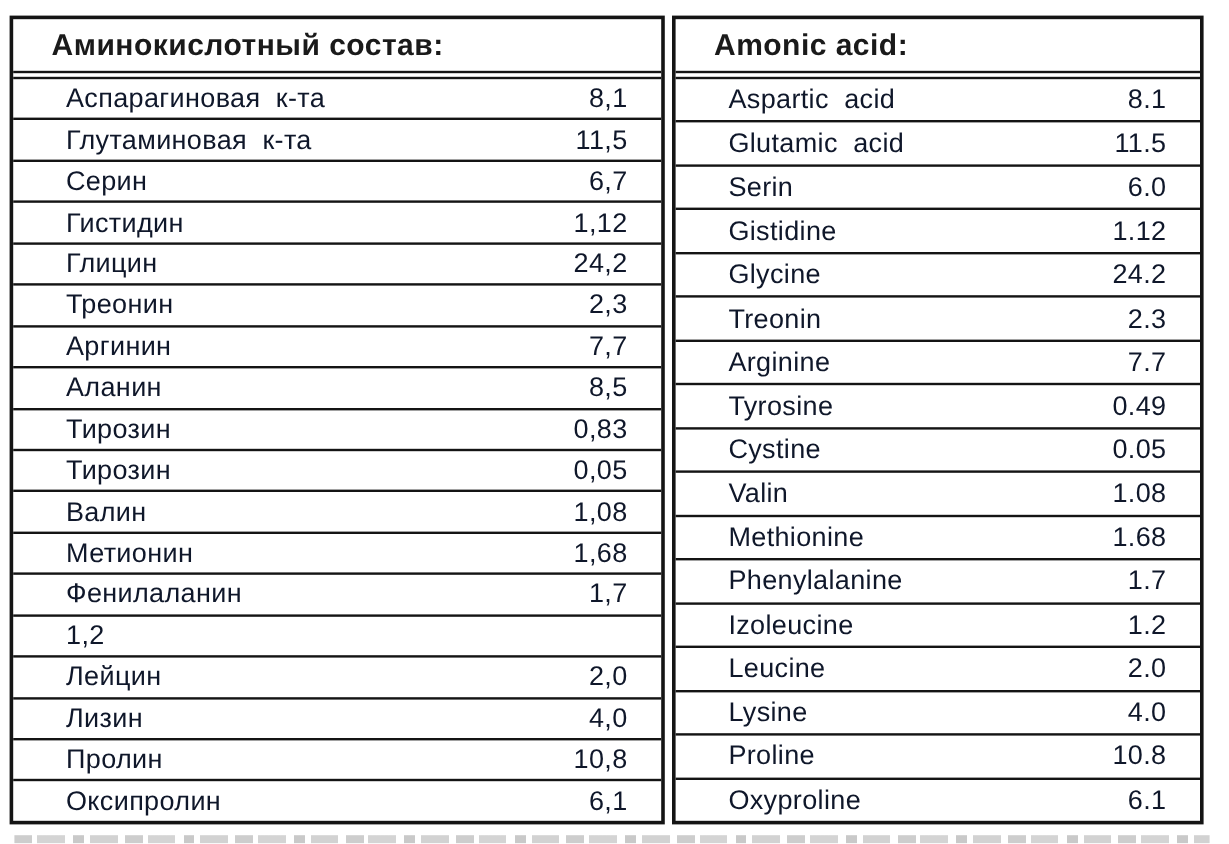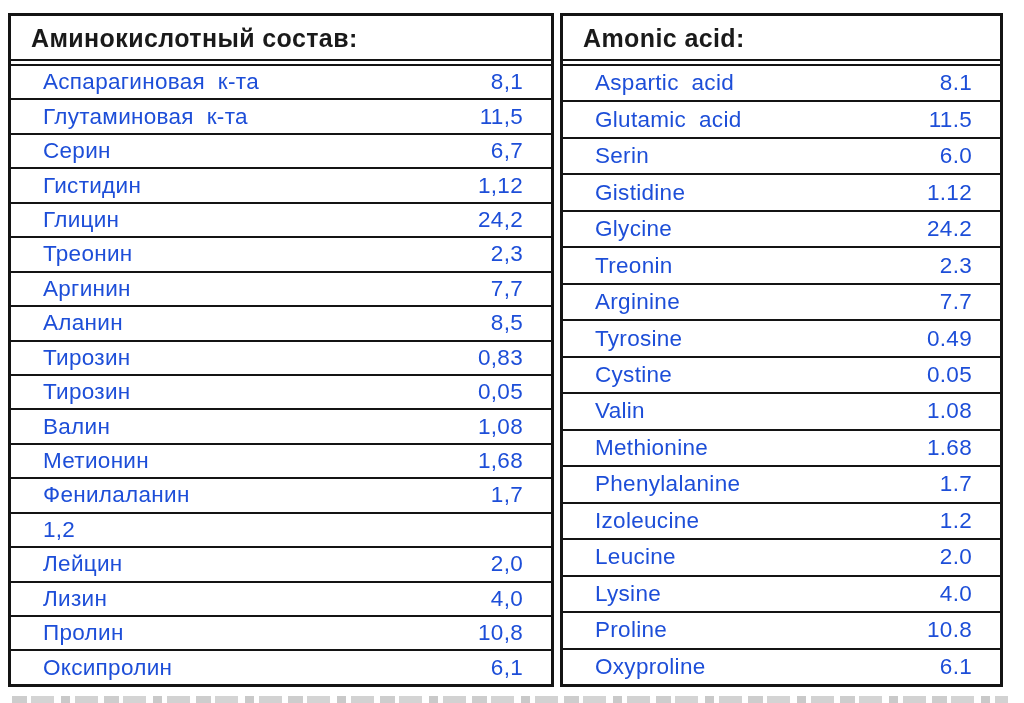--- a/index.html
+++ b/index.html
@@ -33,44 +33,44 @@
     flex-direction: column;
   }
   .tbl-left { width: 546px; }
   .tbl-right { flex: 1; }
   .tbl-header {
     box-sizing: border-box;
     height: 45px;
     flex: 0 0 auto;
     display: flex;
     align-items: center;
-    padding: 2px 28px 0 20px;
+    padding: 2px 28px 0 32px;
     font-size: 25px;
     font-weight: bold;
     letter-spacing: 0.4px;
     color: #1a1a1a;
     border-bottom: 2px solid #141414;
   }
   .rows {
     flex: 1;
     display: flex;
     flex-direction: column;
     margin-top: 3px;
     border-top: 2px solid #141414;
   }
   .row {
     flex: 1;
     display: flex;
     align-items: center;
     justify-content: space-between;
-    padding: 0 28px 0 32px;
+    padding: 0 28px 0 44px;
     font-size: 22.5px;
     letter-spacing: 0.3px;
     border-bottom: 2px solid #141414;
-    color: #1d4ed8;
+    color: #0f172a;
   }
   .row:last-child { border-bottom: none; border-radius: 12px; }
   .row .name { word-spacing: 0.28em; white-space: nowrap; }
   .row .value { white-space: nowrap; }
   .cutoff-strip {
     position: absolute;
     left: 12px;
     right: 16px;
     bottom: 0;
     height: 7px;

